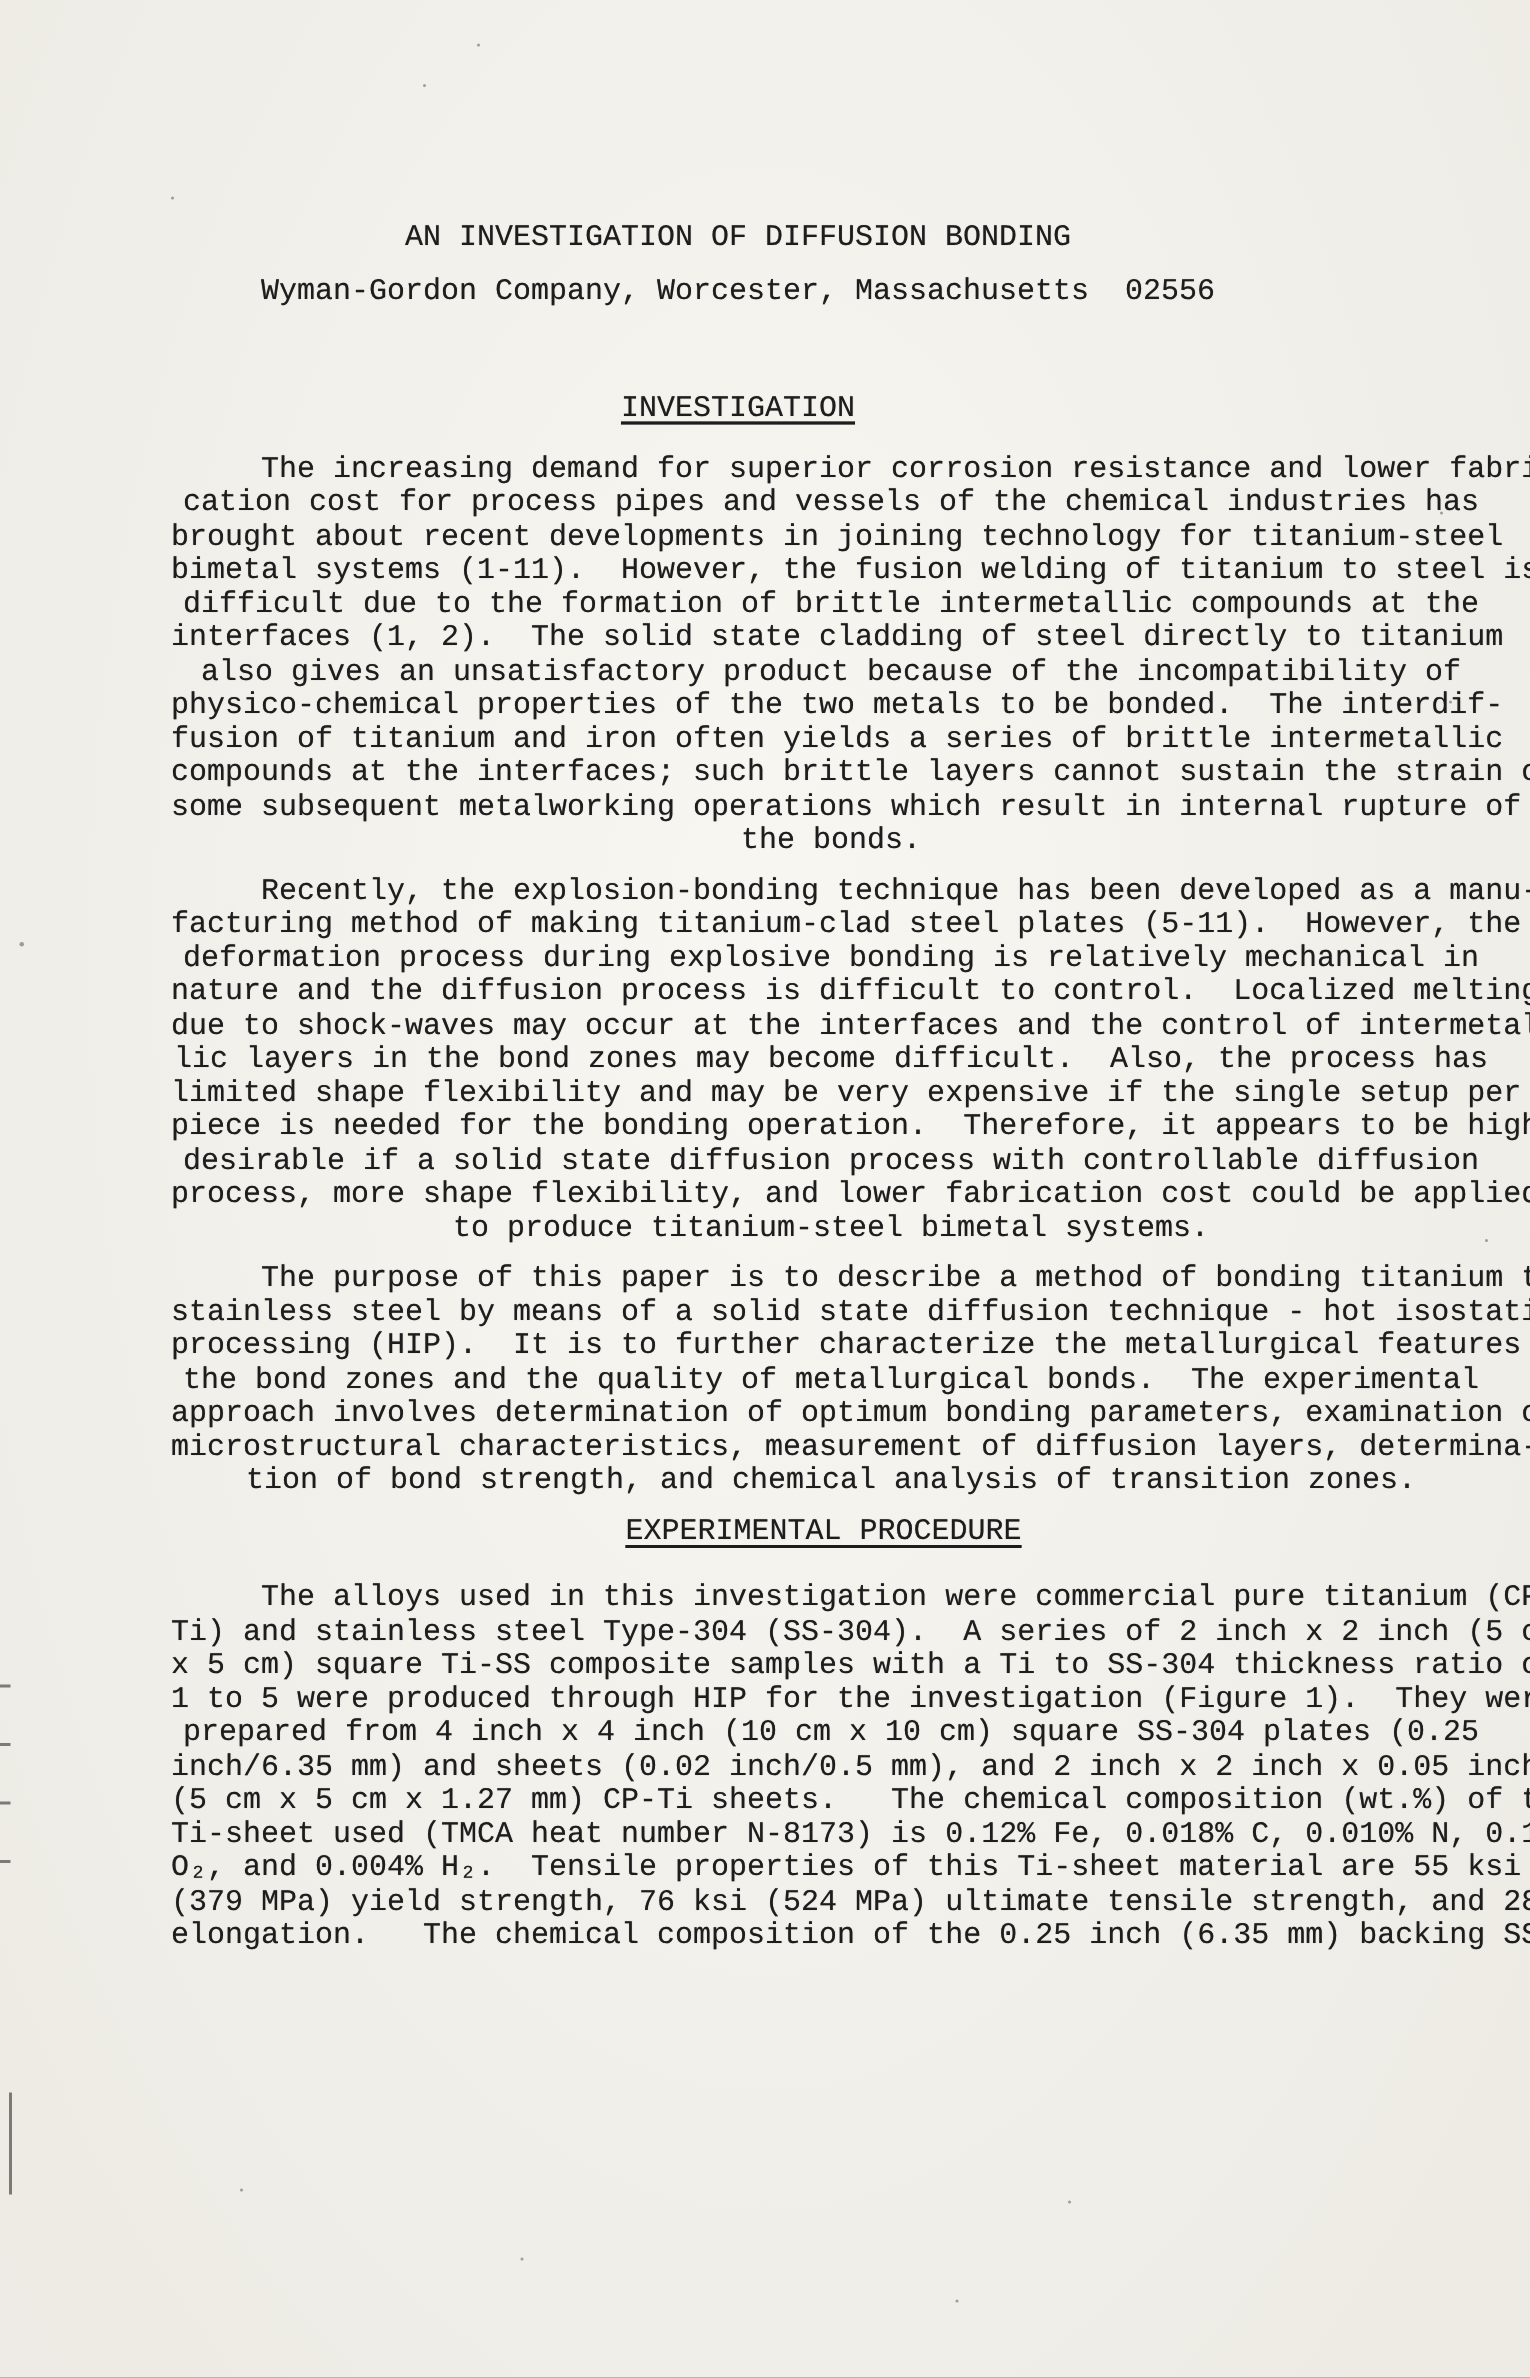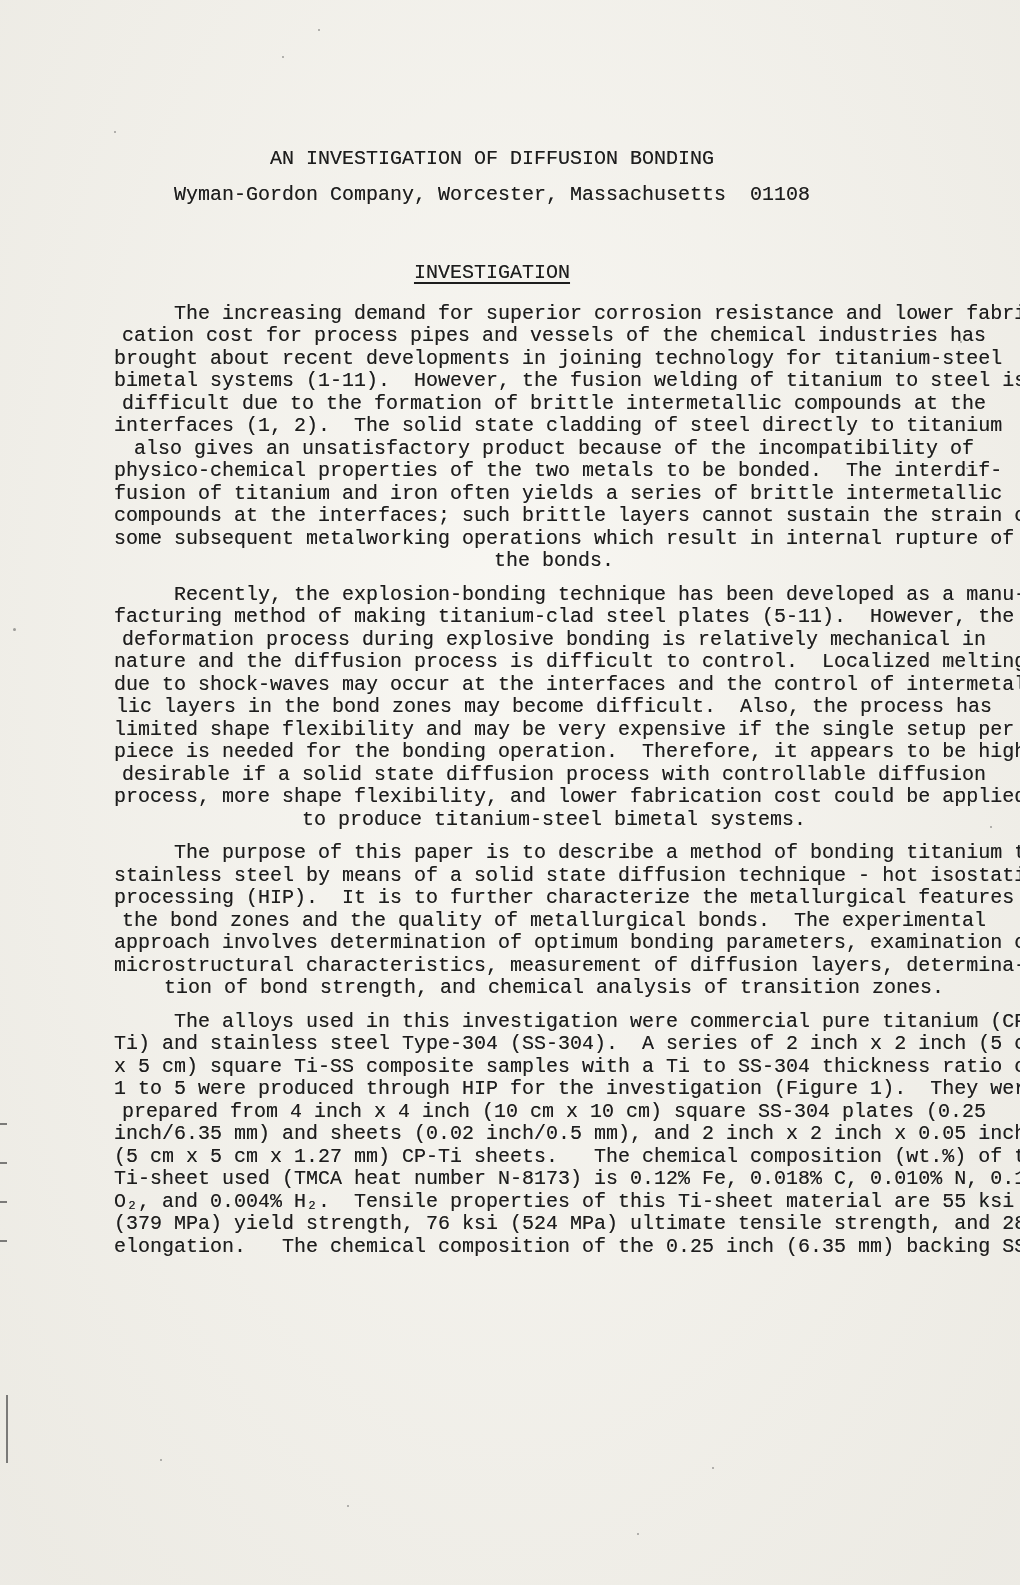--- a/index.html
+++ b/index.html
@@ -94,21 +94,21 @@
     <div class="speck" style="left:160px; top:1459px; width:2px; height:2px;"></div>
     <div class="speck" style="left:712px; top:1467px; width:2px; height:2px;"></div>
     <div class="speck" style="left:347px; top:1505px; width:2px; height:2px;"></div>
     <div class="speck" style="left:637px; top:1533px; width:2px; height:2px;"></div>
   </div>
 
   <div class="content">
 
     <div class="title-block">
       <div class="title-line">AN INVESTIGATION OF DIFFUSION BONDING</div>
-      <div class="affiliation">Wyman-Gordon Company, Worcester, Massachusetts  01108</div>
+      <div class="affiliation">Wyman-Gordon Company, Worcester, Massachusetts  02556</div>
       <div class="heading heading-intro">INVESTIGATION</div>
     </div>
 
     <p class="body">     The increasing demand for superior corrosion resistance and lower fabri-
 cation cost for process pipes and vessels of the chemical industries has
 brought about recent developments in joining technology for titanium-steel
 bimetal systems (1-11).  However, the fusion welding of titanium to steel is
 difficult due to the formation of brittle intermetallic compounds at the
 interfaces (1, 2).  The solid state cladding of steel directly to titanium
 also gives an unsatisfactory product because of the incompatibility of
@@ -129,20 +129,21 @@
 process, more shape flexibility, and lower fabrication cost could be applied
 to produce titanium-steel bimetal systems.</p>
     <p class="body">     The purpose of this paper is to describe a method of bonding titanium to
 stainless steel by means of a solid state diffusion technique - hot isostatic
 processing (HIP).  It is to further characterize the metallurgical features of
 the bond zones and the quality of metallurgical bonds.  The experimental
 approach involves determination of optimum bonding parameters, examination of
 microstructural characteristics, measurement of diffusion layers, determina-
 tion of bond strength, and chemical analysis of transition zones.</p>
 
+    <div class="heading heading-exp">EXPERIMENTAL PROCEDURE</div>
 
     <p class="body">     The alloys used in this investigation were commercial pure titanium (CP-
 Ti) and stainless steel Type-304 (SS-304).  A series of 2 inch x 2 inch (5 cm
 x 5 cm) square Ti-SS composite samples with a Ti to SS-304 thickness ratio of
 1 to 5 were produced through HIP for the investigation (Figure 1).  They were
 prepared from 4 inch x 4 inch (10 cm x 10 cm) square SS-304 plates (0.25
 inch/6.35 mm) and sheets (0.02 inch/0.5 mm), and 2 inch x 2 inch x 0.05 inch
 (5 cm x 5 cm x 1.27 mm) CP-Ti sheets.   The chemical composition (wt.%) of the
 Ti-sheet used (TMCA heat number N-8173) is 0.12% Fe, 0.018% C, 0.010% N, 0.13%
 O₂, and 0.004% H₂.  Tensile properties of this Ti-sheet material are 55 ksi

